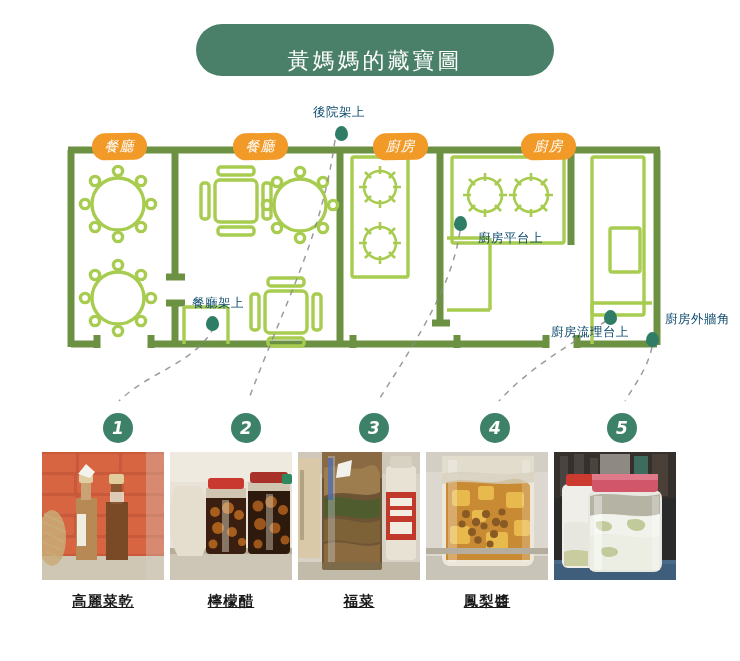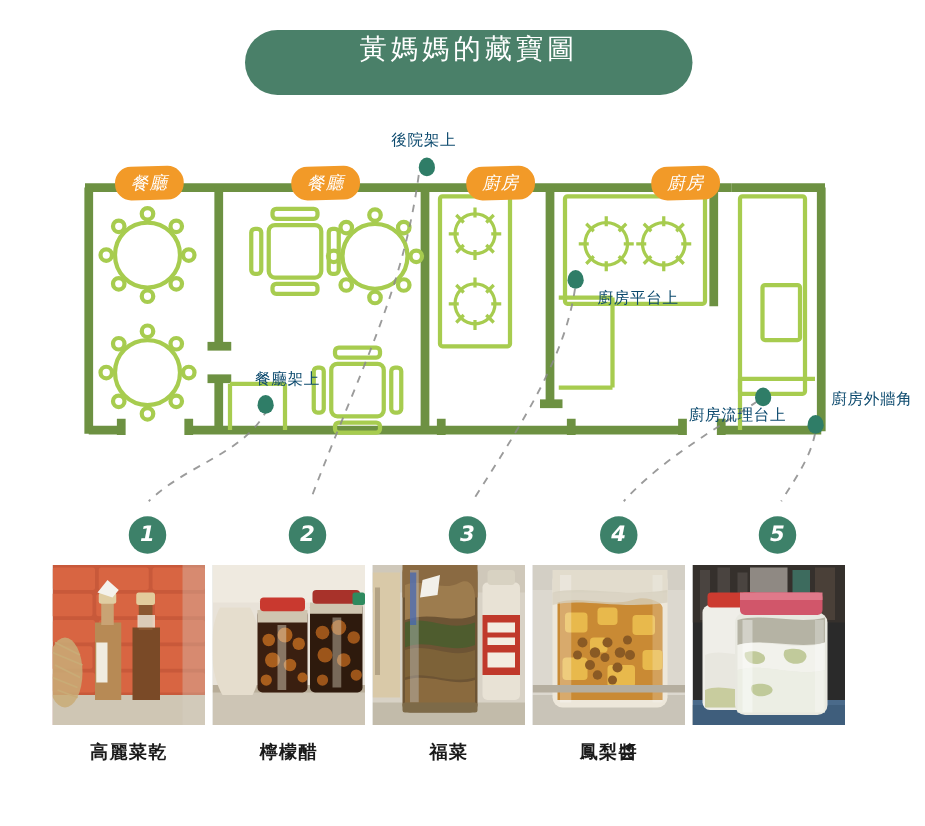--- a/index.html
+++ b/index.html
@@ -13,21 +13,21 @@
   }
   .page{position:absolute;inset:0;}
 
   
   .title-pill{
     position:absolute;
     left:196px;top:24px;
     width:358px;height:52px;
     background:#4a8069;
     border-radius:26px;
-    display:flex;align-items:flex-start;justify-content:center;
+    display:flex;align-items:flex-end;justify-content:center;
   }
   .title-pill .title-text{
     color:#ffffff;
     font-size:22px;
     letter-spacing:3px;
     font-weight:400;
   }
 
   
   .map-wrap{position:absolute;left:0;top:95px;width:740px;height:350px;}
@@ -103,20 +103,21 @@
     display:flex;
     gap:6px;
   }
   .caption-cell{
     width:122px;
     text-align:center;
     font-size:14.5px;
     color:#1a1a1a;
     letter-spacing:1px;
     font-weight:600;
+    text-decoration:underline;
   }
 </style>
 </head>
 <body>
 
 <div class="page">
 
   <div class="title-pill">
     <span class="title-text">黃媽媽的藏寶圖</span>
   </div>
@@ -282,21 +283,21 @@
     <div class="room-tag" style="left:521px;top:38px;width:55px;">
       <span>廚房</span>
     </div>
 
     <div class="anno-label" style="left:313px;top:9px;">後院架上</div>
     <div class="anno-dot" style="left:335px;top:31px;"></div>
 
     <div class="anno-label" style="left:478px;top:122px;margin-top:13px;">廚房平台上</div>
     <div class="anno-dot" style="left:454px;top:121px;"></div>
 
-    <div class="anno-label" style="left:204px;top:200px;">餐廳架上</div>
+    <div class="anno-label" style="left:192px;top:200px;">餐廳架上</div>
     <div class="anno-dot" style="left:206px;top:221px;"></div>
 
     <div class="anno-label" style="left:551px;top:197px;margin-top:32px;">廚房流理台上</div>
     <div class="anno-dot" style="left:604px;top:215px;"></div>
 
     <div class="anno-label" style="left:665px;top:216px;">廚房外牆角</div>
     <div class="anno-dot" style="left:646px;top:237px;"></div>
   </div>
 
   <div class="num-marker" style="left:103px;top:413px;">

